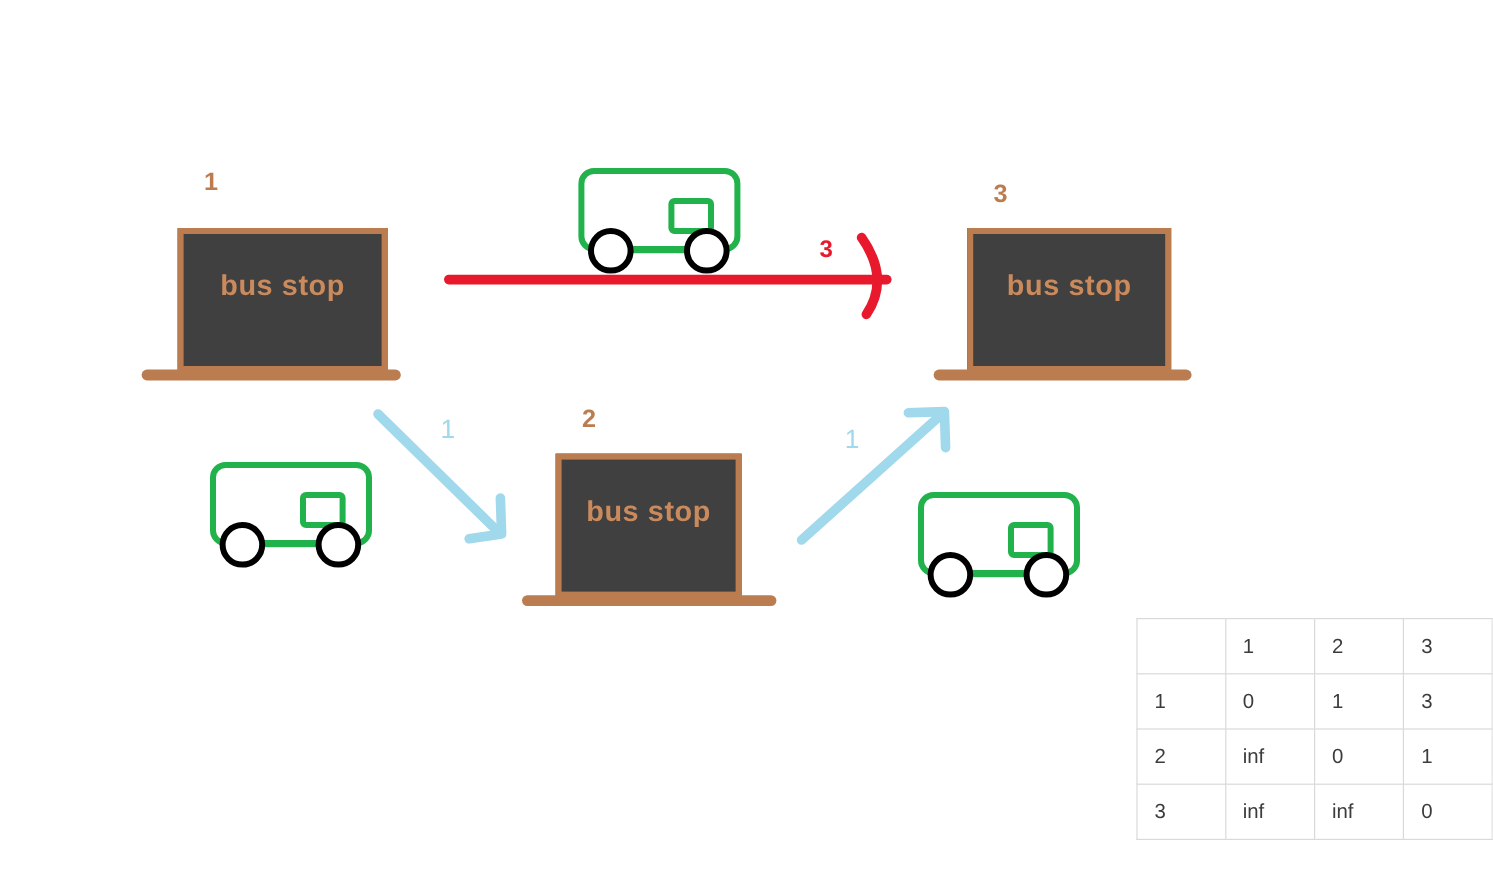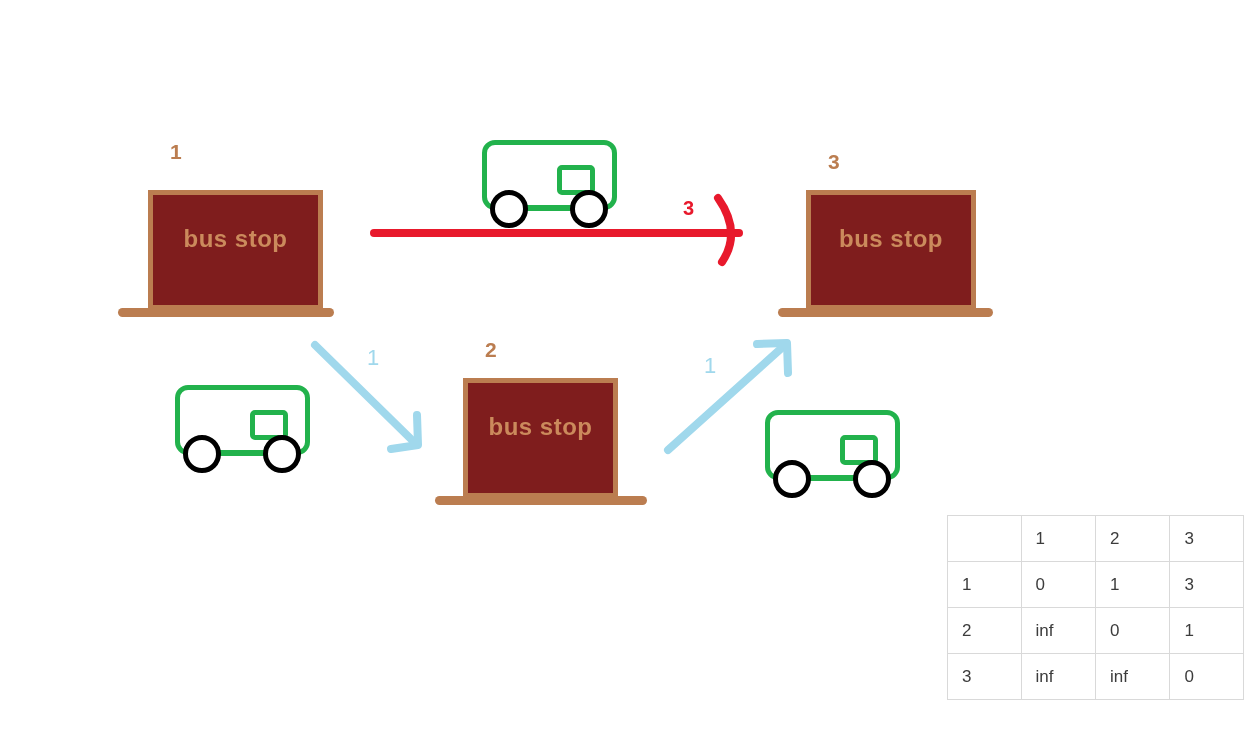--- a/index.html
+++ b/index.html
@@ -38,21 +38,21 @@
     font-family: "Liberation Sans", sans-serif;
     letter-spacing: 0px;
   }
   .stop-sign {
     position: absolute;
   }
   .stop-box {
     position: absolute;
     box-sizing: border-box;
     border: 5px solid #bb7d50;
-    background: #7f1d1d;
+    background: #404040;
   }
   .stop-text {
     position: absolute;
     width: 100%;
     text-align: center;
     font-weight: bold;
     font-size: 24px;
     color: #cb8a5c;
     font-family: "Liberation Sans", sans-serif;
     letter-spacing: 0.5px;

